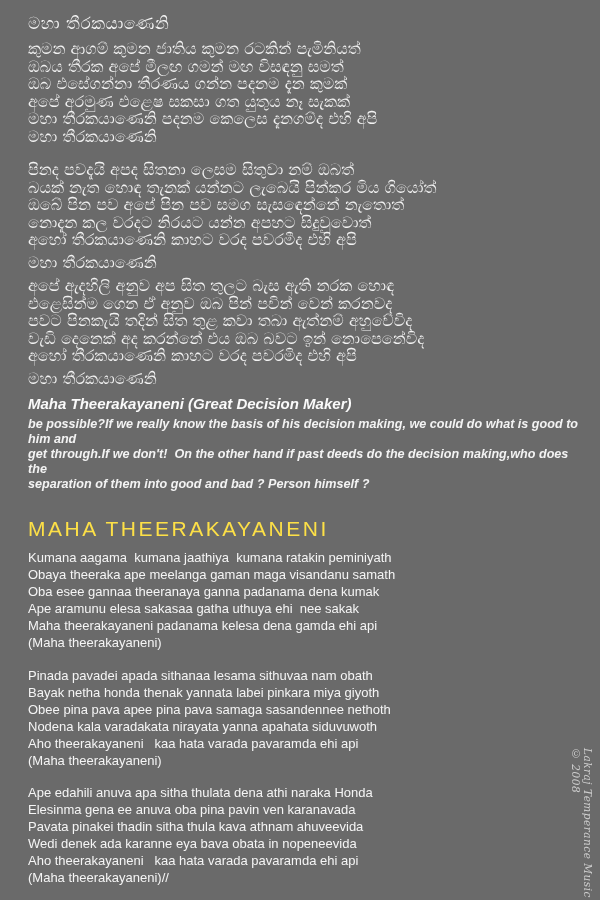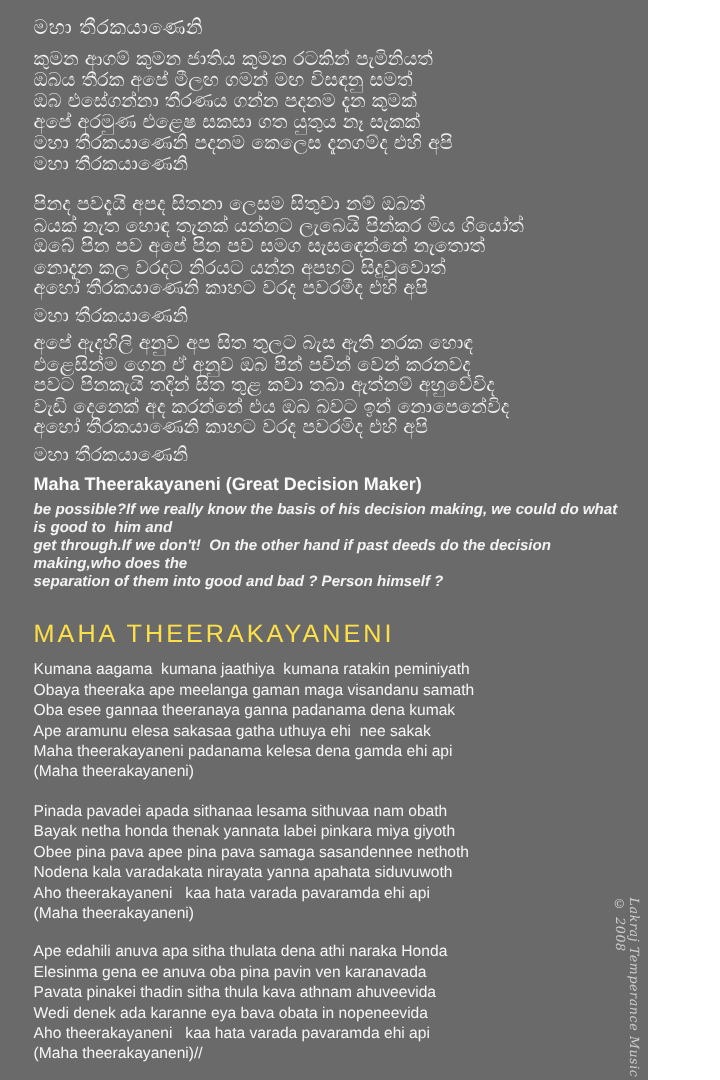--- a/index.html
+++ b/index.html
@@ -1,18 +1,18 @@
 <!DOCTYPE html>
 <html><head>
 <meta charset="utf-8">
 <style>
   html,body { margin:0; padding:0; }
   .page {
     position:relative;
-    width:540px; height:900px;
+    width:600px; height:900px;
     background:#6a6a6a;
     overflow:hidden;
     box-sizing:border-box;
     padding:13px 18px 0 28px;
     font-family:"DejaVu Sans", sans-serif;
     color:#f4f4f4;
   }
   .si-title {
     font-size:17px; line-height:20px;
     letter-spacing:0.5px;
@@ -26,20 +26,21 @@
   .stanza-1 { margin-top:7px; }
   .stanza-2 { margin-top:16px; }
   .stanza-3 { margin-top:6px; }
   .refrain-gap { margin-top:5px; }
   .en-heading {
     margin-top:9px;
     font-family:"Liberation Sans", sans-serif;
     font-weight:bold;
     font-size:15px; line-height:15px;
     color:#fafafa;
+    font-style:italic;
   }
   .en-desc { margin-top:6px; }
   .en-line {
     font-family:"Liberation Sans", sans-serif;
     font-weight:bold; font-style:italic;
     font-size:12.6px; line-height:15px;
     white-space:pre-wrap;
     color:#f3f3f3;
   }
   .tr-heading {

